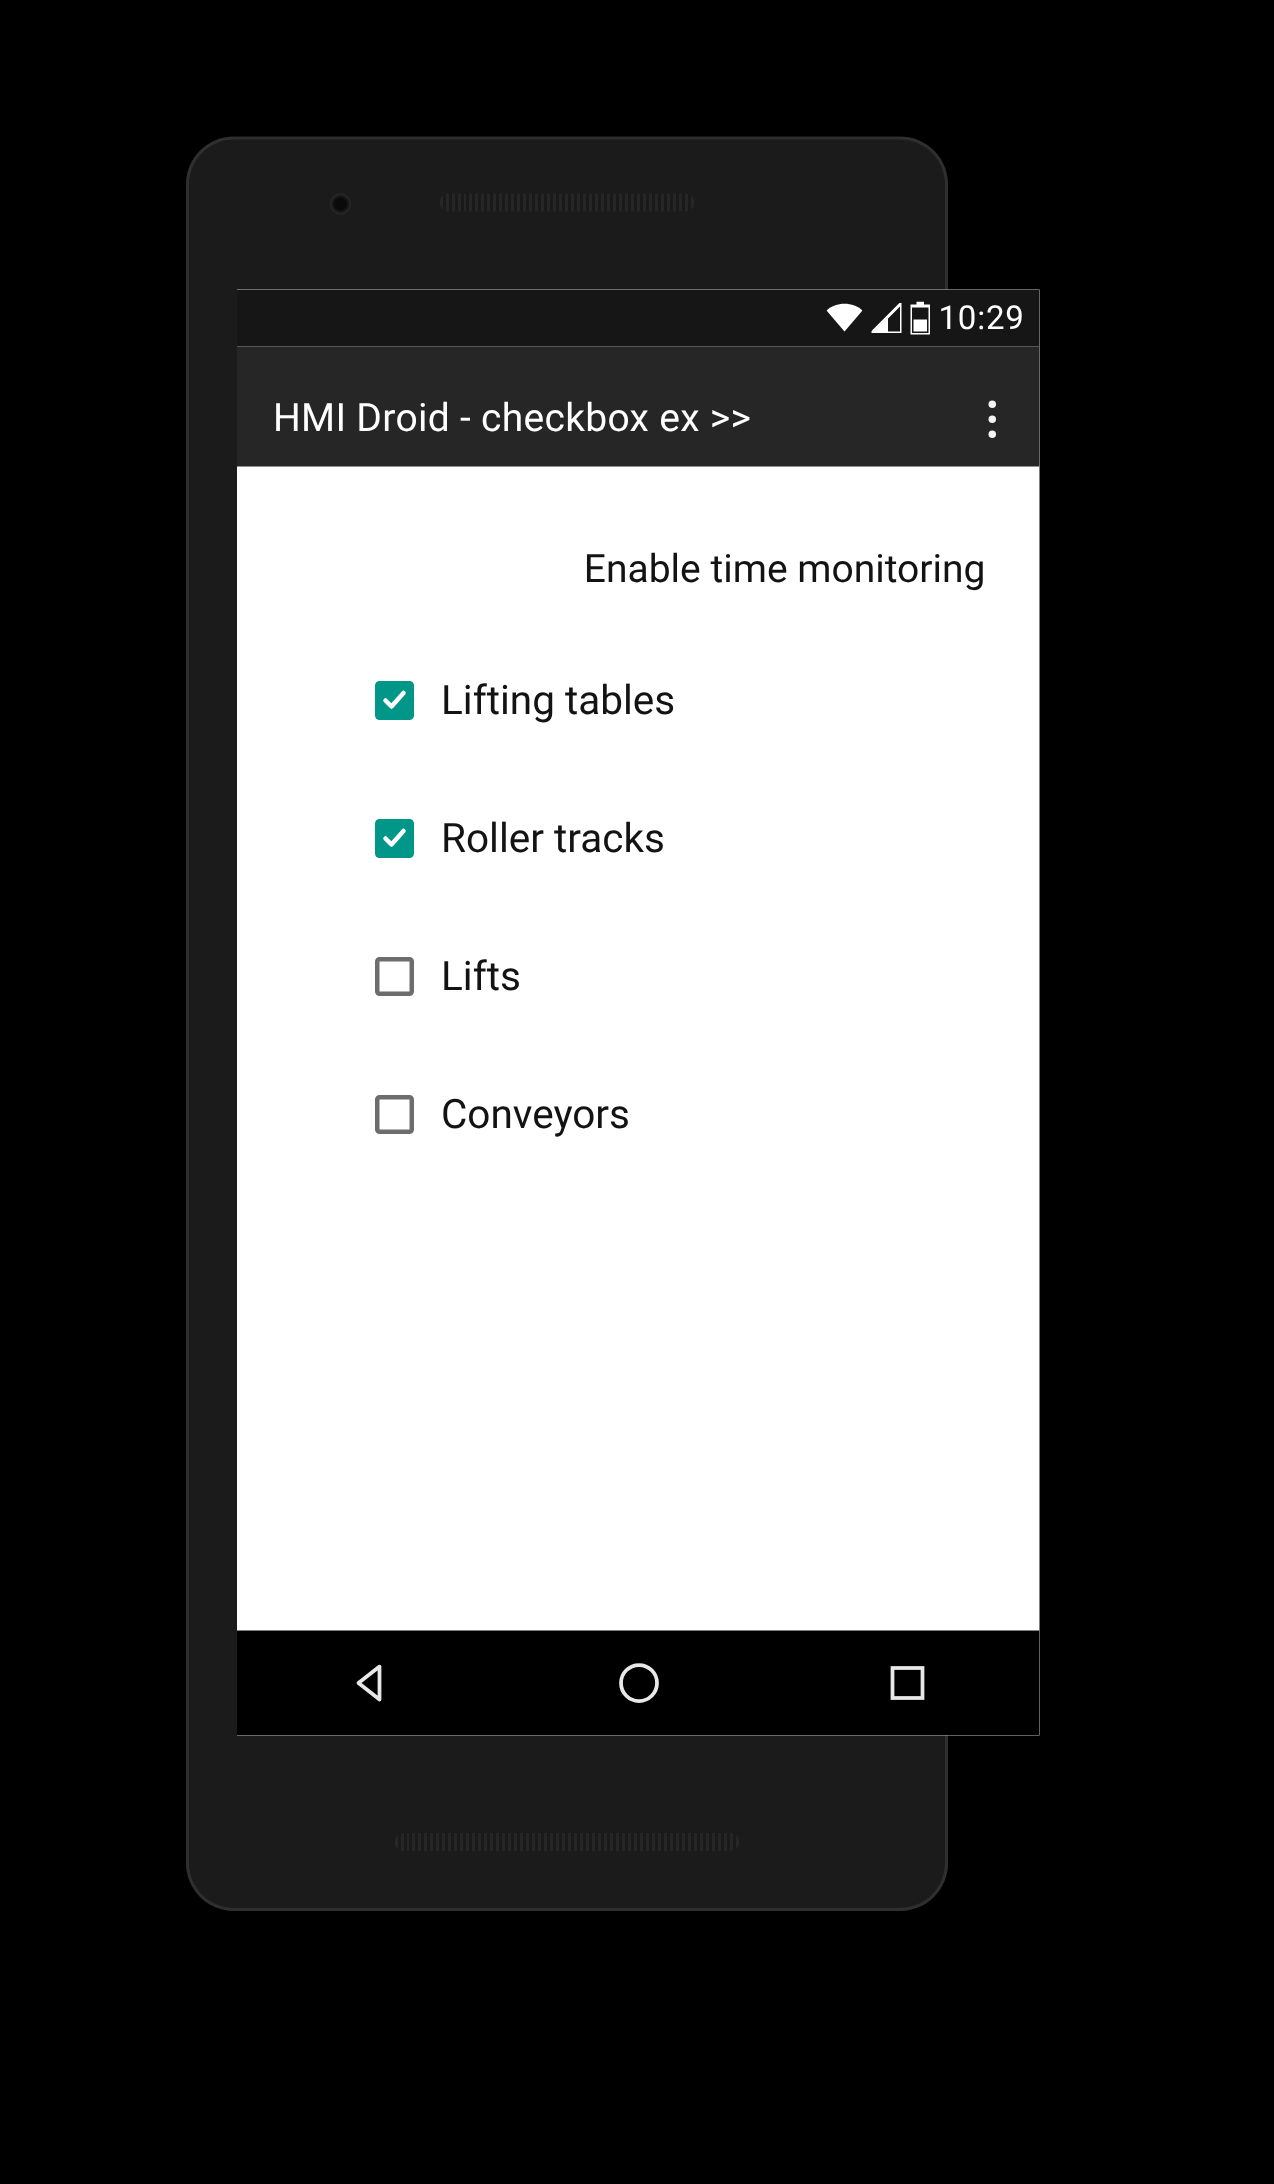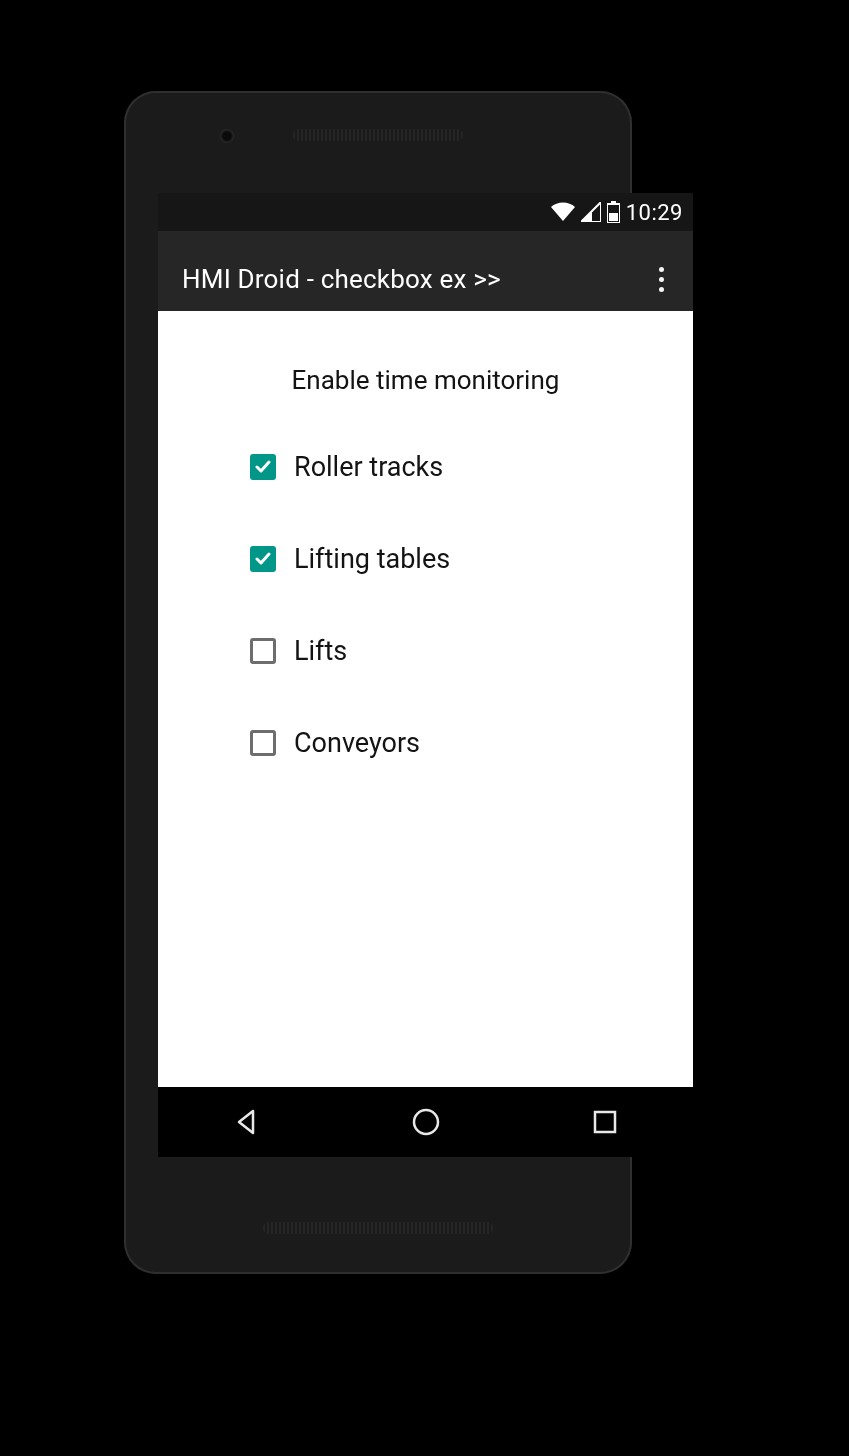--- a/index.html
+++ b/index.html
@@ -110,21 +110,21 @@
     width:5px;height:5px;background:#f5f5f5;border-radius:50%;
   }
 
   
   .content{
     padding:54px 36px 0 36px;
     color:#131313;
   }
   .heading{
     font-size:26px;
-    text-align:center;
+    text-align:right;
     margin-bottom:56px;
     font-weight:400;
   }
   .row{
     display:flex;
     align-items:center;
     gap:18px;
     margin:0 0 60px 56px;
   }
   .cb{
@@ -195,30 +195,30 @@
 
     <div class="content">
       <div class="heading">Enable time monitoring</div>
 
       <div class="row">
         <div class="cb checked">
           <svg width="16" height="16" viewBox="0 0 16 16">
               <path d="M2 8 L6 12 L14 3" stroke="#fff" stroke-width="3" fill="none" stroke-linecap="round" stroke-linejoin="round"></path>
             </svg>
         </div>
-        <div class="lbl">Roller tracks</div>
+        <div class="lbl">Lifting tables</div>
       </div>
 
       <div class="row">
         <div class="cb checked">
           <svg width="16" height="16" viewBox="0 0 16 16">
               <path d="M2 8 L6 12 L14 3" stroke="#fff" stroke-width="3" fill="none" stroke-linecap="round" stroke-linejoin="round"></path>
             </svg>
         </div>
-        <div class="lbl">Lifting tables</div>
+        <div class="lbl">Roller tracks</div>
       </div>
 
 
       <div class="row">
         <div class="cb">
           
         </div>
         <div class="lbl">Lifts</div>
       </div>
 

